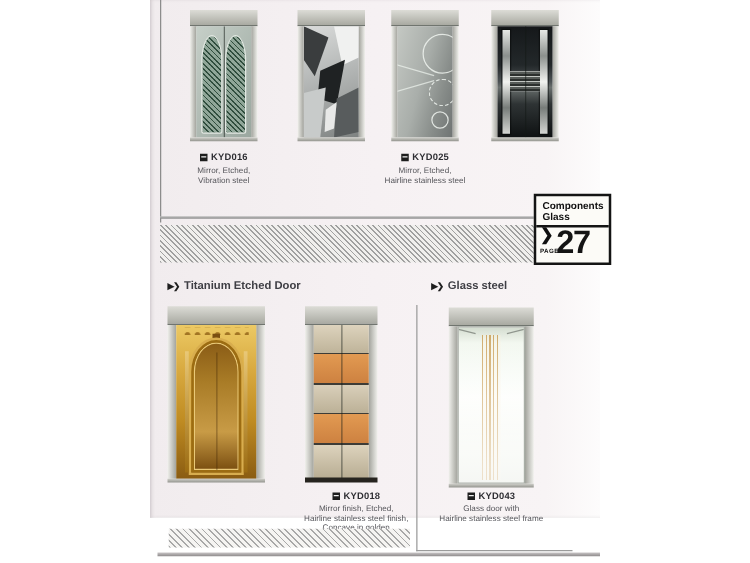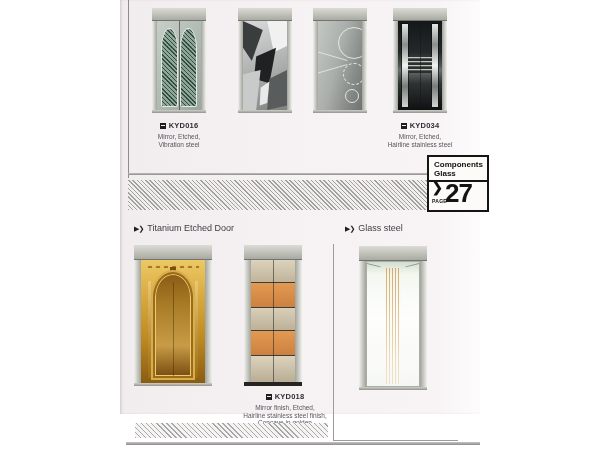--- a/index.html
+++ b/index.html
@@ -26,21 +26,21 @@
   .badge-top{height:25px;border-bottom:2px solid #141414;padding:3px 0 0 5px;
         font-size:8px;font-weight:bold;line-height:9px;color:#101010;box-sizing:border-box;}
   .badge-bottom{position:relative;height:27px;}
   .badge-chevron{position:absolute;left:3px;top:-2px;font-size:13px;font-weight:bold;color:#101010;}
   .badge-page{position:absolute;left:3px;top:16px;font-size:5px;font-weight:bold;
         letter-spacing:.3px;color:#101010;}
   .badge-num{position:absolute;left:16px;top:-4px;font-size:26px;font-weight:bold;
         letter-spacing:-1px;color:#141414;}
   
   .sec-heading{position:absolute;top:223px;display:flex;gap:4px;align-items:baseline;
-        font-size:9px;font-weight:normal;color:#3e3e44;}
+        font-size:9px;font-weight:bold;color:#3e3e44;}
   .h-titanium{left:14px;} .h-glass{left:225px;}
   .marker{font-size:7px;color:#1e1e1e;letter-spacing:-1px;}
   
   .door{position:absolute;top:8px;width:56px;height:105px;}
   .hdr{position:absolute;left:1px;right:1px;top:0;height:12px;
         background:linear-gradient(180deg,#dcdcd6,#a9aaa2);border-bottom:1px solid #70756f;}
   .jamb{position:absolute;top:13px;bottom:3px;width:5px;}
   .jamb-l{left:1px;background:linear-gradient(90deg,#f0f0ec,#a2a39c);}
   .jamb-r{right:1px;background:linear-gradient(90deg,#a2a39c,#f0f0ec);}
   .face{position:absolute;left:6px;right:6px;top:13px;bottom:3px;overflow:hidden;}
@@ -197,24 +197,24 @@
     <div class="plabel lt" style="left:9px">
       <div class="pcode">
         <span class="brand"></span>
         <span>KYD016</span>
       </div>
       <div class="pdesc">
         <div>Mirror, Etched,</div>
         <div>Vibration steel</div>
       </div>
     </div>
-    <div class="plabel lt" style="left:250px">
+    <div class="plabel lt" style="left:170px">
       <div class="pcode">
         <span class="brand"></span>
-        <span>KYD034</span>
+        <span>KYD025</span>
       </div>
       <div class="pdesc">
         <div>Mirror, Etched,</div>
         <div>Hairline stainless steel</div>
       </div>
     </div>
 
     <div class="badge">
       <div class="badge-top">
         <div>Components</div>
@@ -280,17 +280,28 @@
       <div class="pcode">
         <span class="brand"></span>
         <span>KYD018</span>
       </div>
       <div class="pdesc">
         <div>Mirror finish, Etched,</div>
         <div>Hairline stainless steel finish,</div>
         <div>Concave in golden</div>
       </div>
     </div>
+    <div class="plabel lb" style="left:208px">
+      <div class="pcode">
+        <span class="brand"></span>
+        <span>KYD043</span>
+      </div>
+      <div class="pdesc">
+        <div>Glass door with</div>
+        <div>Hairline stainless steel frame</div>
+        <div></div>
+      </div>
+    </div>
 
     <div class="hatch-bottom"></div>
     <div class="page-bottom-edge"></div>
   </div>
 </div>
 
 </body></html>

